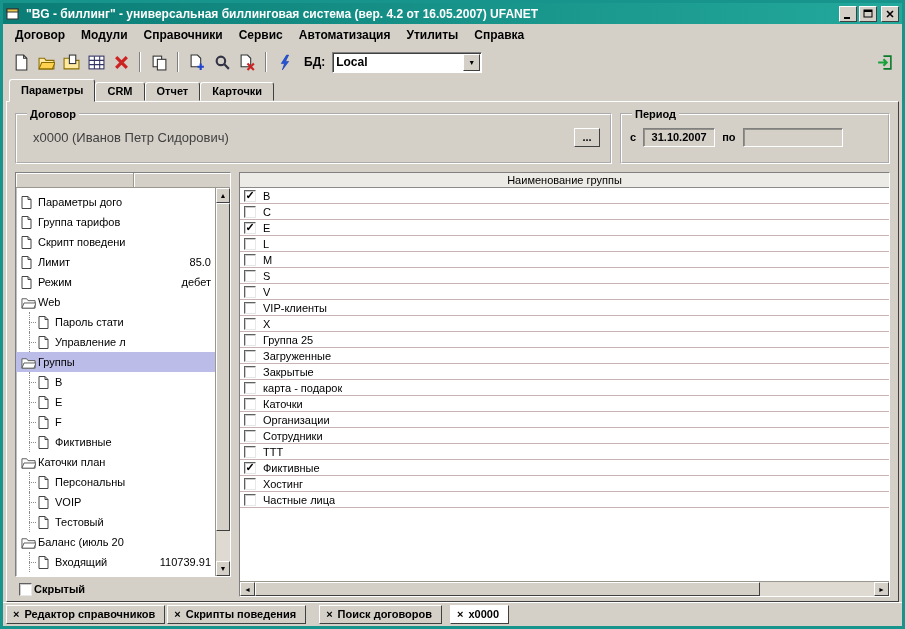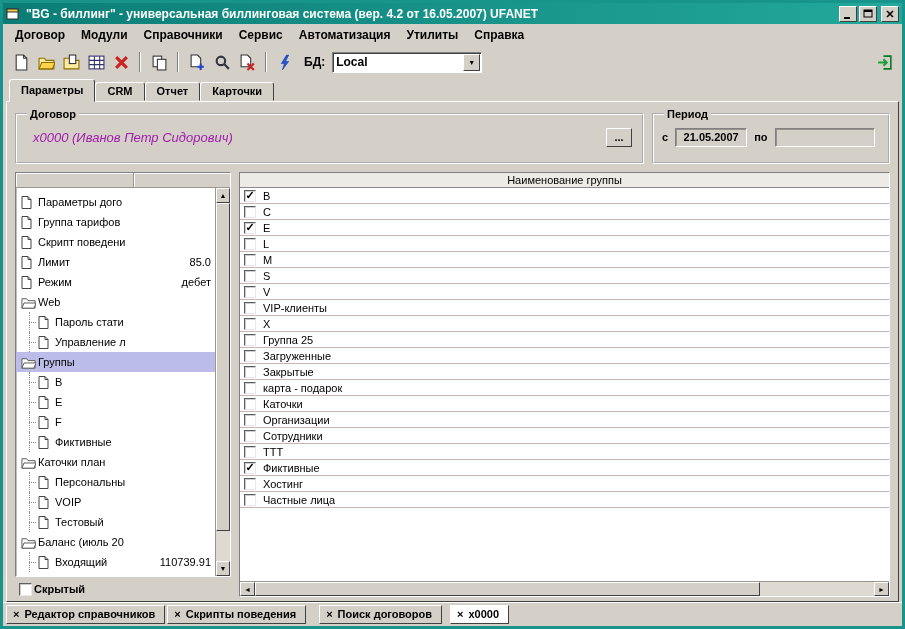--- a/index.html
+++ b/index.html
@@ -41,24 +41,24 @@
   .tab.active { height:23px; padding-top:4px; margin-bottom:-1px; position:relative; z-index:3; }
 
   
   .mainpanel { flex:1; margin:0 3px; background:#d4d0c8; display:flex; flex-direction:column; min-height:0;
                border:1px solid; border-color:#fff #404040 #404040 #fff; padding:6px 8px 4px; }
   .toprow { height:56px; flex:none; display:flex; gap:8px; margin-bottom:8px; }
   fieldset.groupbox { border:2px groove #ffffff; padding:2px 6px 4px; }
   fieldset.groupbox legend { font-weight:bold; font-size:11px; padding:0 3px; margin-left:4px; }
   .contract-box { flex:1; }
   .contract-row { display:flex; align-items:center; height:30px; }
-  .contract-value { flex:1; font-size:13px; color:#a21caf; padding-left:10px; white-space:nowrap; overflow:hidden;font-style:italic; }
+  .contract-value { flex:1; font-size:13px; color:#404040; padding-left:10px; white-space:nowrap; overflow:hidden; }
   .browse-btn { width:26px; height:19px; background:#d4d0c8; font-weight:bold; font-size:11px; margin-right:4px;
                 border:1px solid; border-color:#fff #404040 #404040 #fff; }
-  .period-box { width:238px; flex:none; }
+  .period-box { width:270px; flex:none; }
   .period-row { display:flex; align-items:center; gap:7px; height:30px; padding-left:2px; }
   .period-label { font-weight:bold; }
   .fieldbox { height:19px; background:#d4d0c8; display:flex; align-items:center; justify-content:center;
               font-weight:bold; border:1px solid; border-color:#808080 #fff #fff #808080;
               box-shadow: inset 1px 1px 0 rgba(0,0,0,.3); }
   .date-from { width:72px; }
   .date-to { width:100px; }
 
   .contentrow { flex:1; display:flex; gap:8px; min-height:0; }
 
@@ -249,21 +249,21 @@
         <legend>Договор</legend>
         <div class="contract-row">
           <span class="contract-value">х0000 (Иванов Петр Сидорович)</span>
           <button class="browse-btn">...</button>
         </div>
       </fieldset>
       <fieldset class="groupbox period-box">
         <legend>Период</legend>
         <div class="period-row">
           <span class="period-label">с</span>
-          <span class="fieldbox date-from">21.05.2007</span>
+          <span class="fieldbox date-from">31.10.2007</span>
           <span class="period-label">по</span>
           <span class="fieldbox date-to"></span>
         </div>
       </fieldset>
     </div>
 
     <div class="contentrow">
 
       <div class="leftcol">
         <div class="treepanel">

